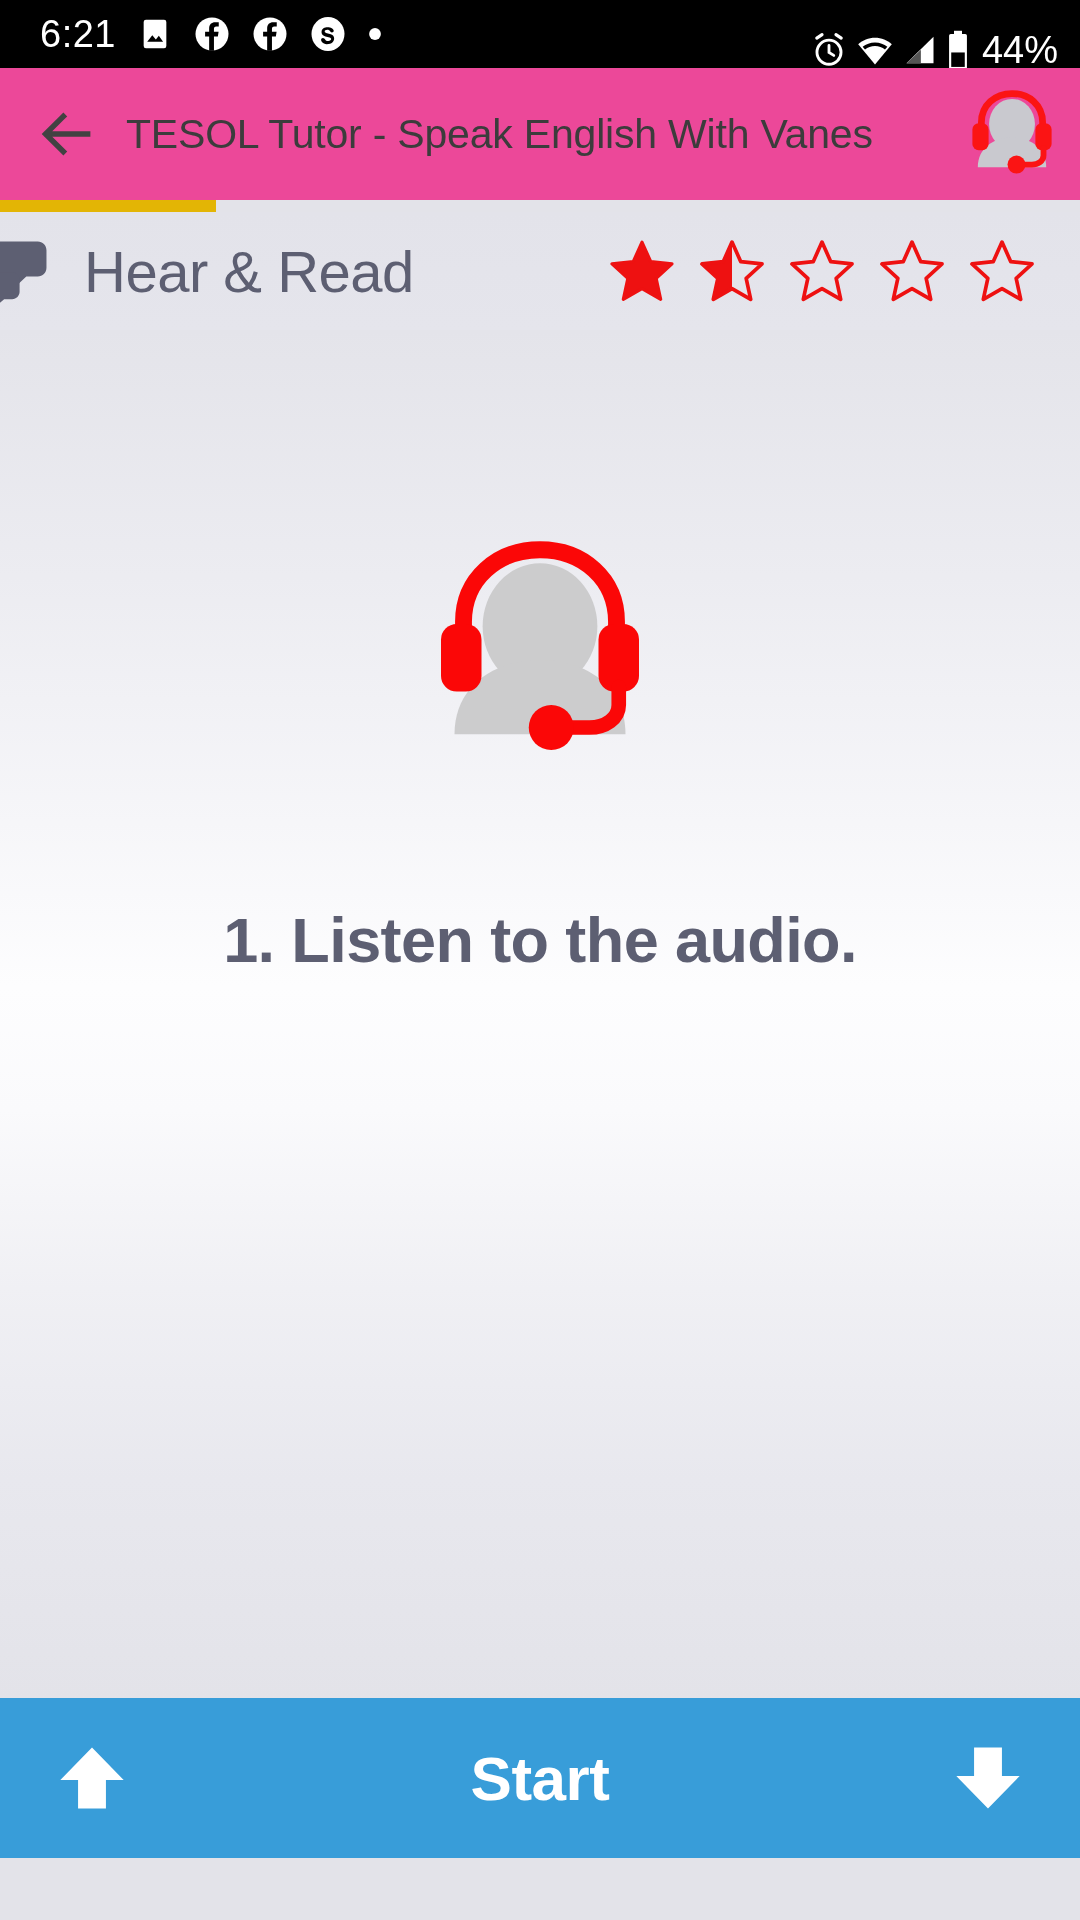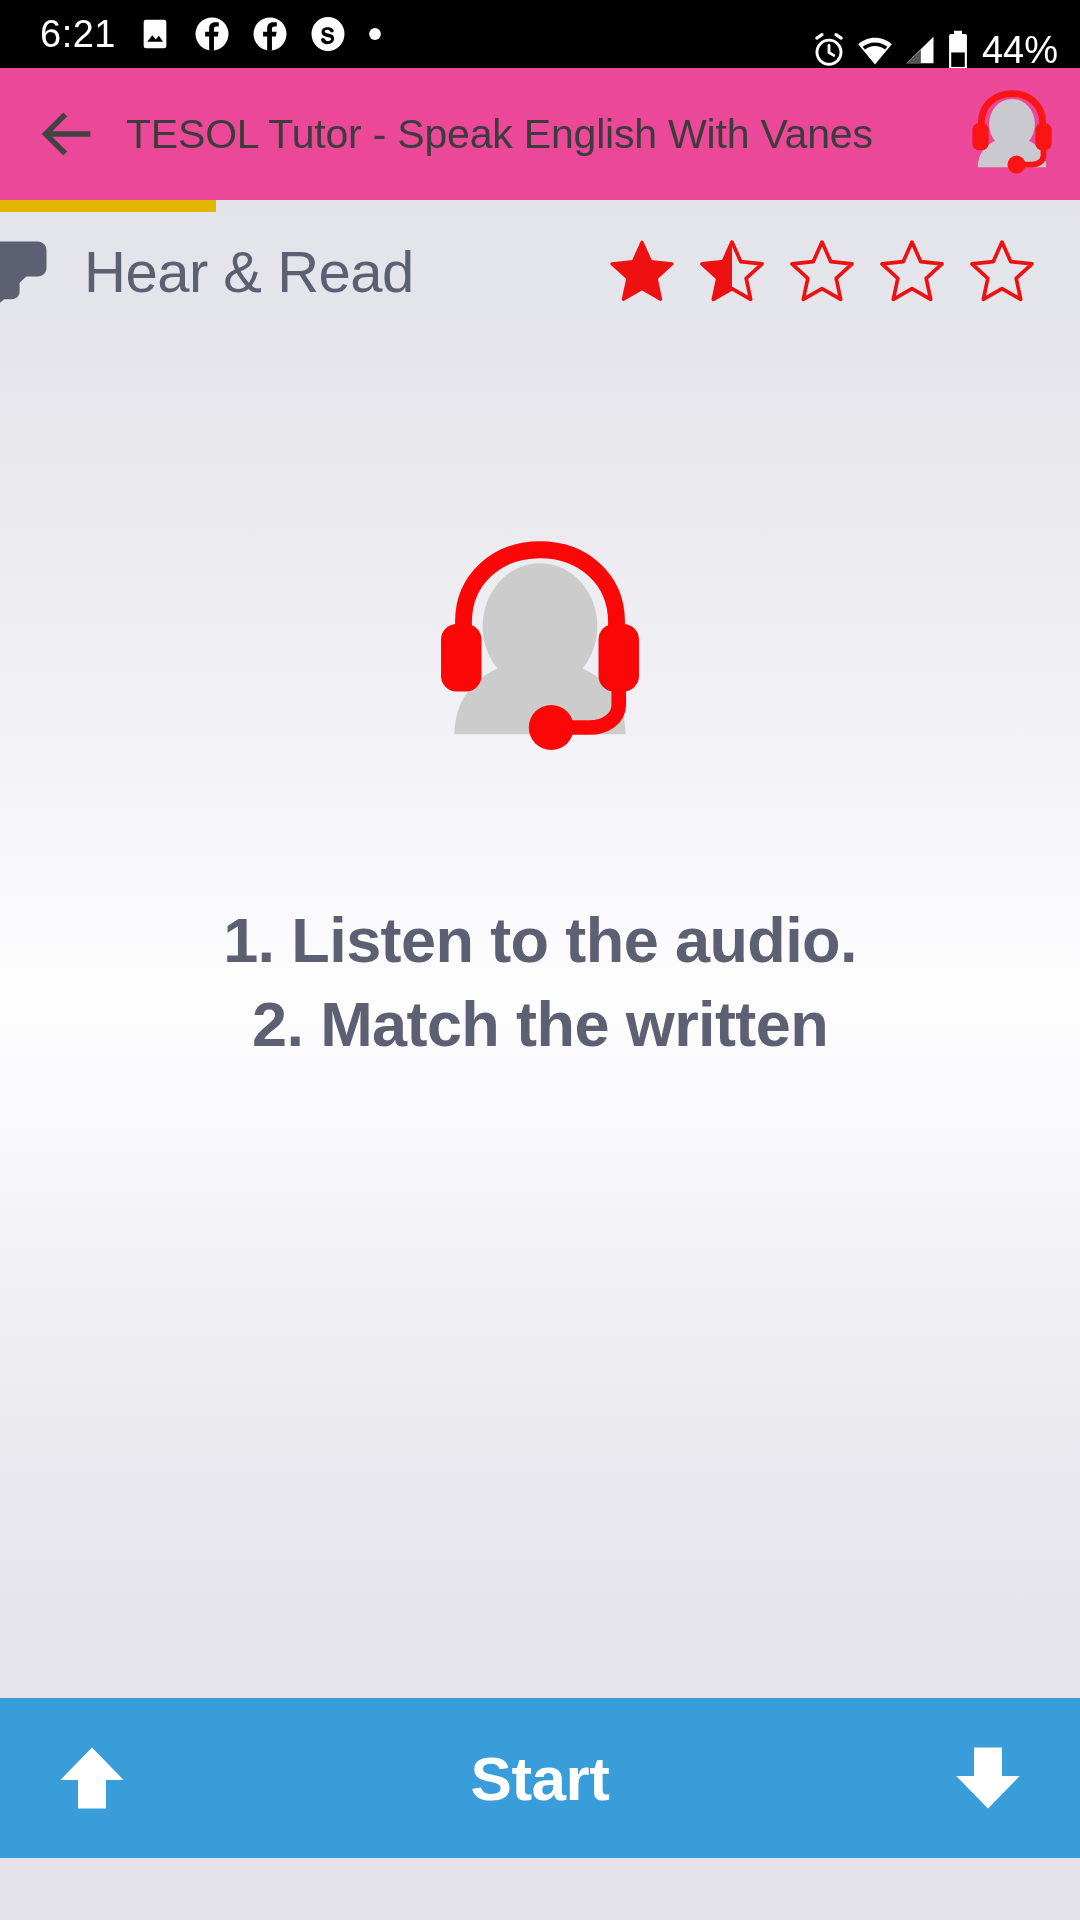--- a/index.html
+++ b/index.html
@@ -255,21 +255,20 @@
       <path d="M22 97c0-21 17-33 38-33s38 12 38 33z" fill="#cccccd"></path>
       <path d="M26 56V47c0-19 15-32 34-32s34 13 34 32v9" fill="none" stroke="#fb0707" stroke-width="7.5" stroke-linecap="round"></path>
       <rect x="16" y="48" width="18" height="30" rx="7" fill="#fb0707"></rect>
       <rect x="86" y="48" width="18" height="30" rx="7" fill="#fb0707"></rect>
       <path d="M95 76v8c0 6-6 10-13 10H69" fill="none" stroke="#fb0707" stroke-width="6.5" stroke-linecap="round"></path>
       <circle cx="65" cy="94" r="10" fill="#fb0707"></circle>
     </svg>
 
     <div id="instructions">
       <span class="line">1. Listen to the audio.</span>
-      <span class="line">2. Match the written</span>
     </div>
   </div>
 
   <div id="bottom-bar">
     <svg class="nav-arrow" id="nav-up" width="76" height="76" viewBox="0 0 24 24">
       <path d="M12 2.4L22 12.6h-5.6V21.6H7.6V12.6H2z" fill="#ffffff"></path>
     </svg>
 
     <div id="start-label">Start</div>
 

